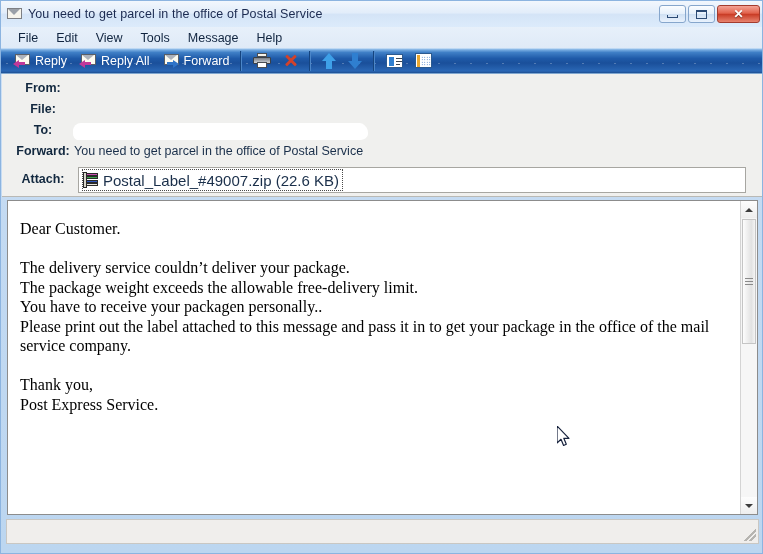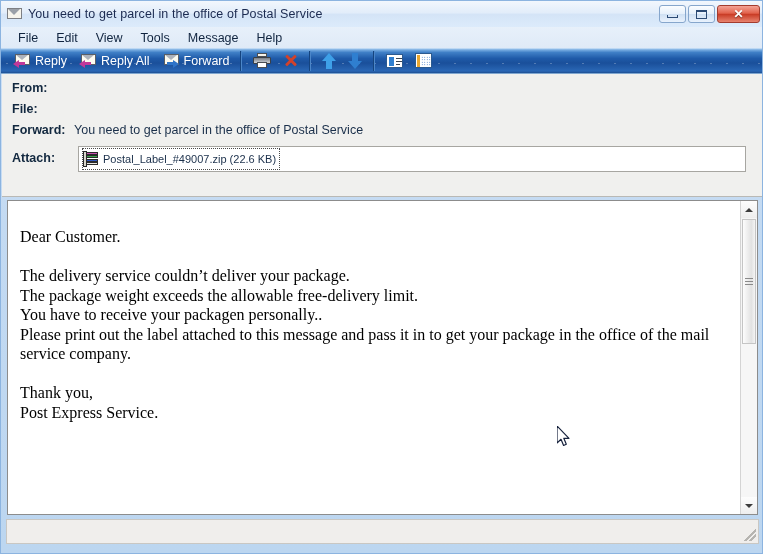--- a/index.html
+++ b/index.html
@@ -287,21 +287,21 @@
   }
   .hrow {
     display: flex;
     align-items: flex-start;
     min-height: 20px;
     margin-bottom: 1px;
   }
   .hlabel {
     width: 72px;
     flex: 0 0 72px;
-    text-align: left;
+    text-align: center;
     padding-left: 10px;
     box-sizing: border-box;
     font-size: 12.5px;
     font-weight: bold;
     color: #12283f;
   }
   .hvalue {
     font-size: 12.5px;
     color: #1a2f4a;
     white-space: nowrap;
@@ -345,41 +345,41 @@
   }
   .ico-zip .s1 { top: 1px;  background: #c94fb0; }
   .ico-zip .s2 { top: 4.5px; background: #3aa84a; }
   .ico-zip .s3 { top: 8px;  background: #2f57c0; }
   .ico-zip .s4 { top: 11.5px; background: #e7e5db; }
   .ico-zip .tab {
     position: absolute; left: 0; top: 0; width: 4px; height: 16px;
     background: #d7d5cb; border: 1px solid #2a2a2a; box-sizing: border-box;
   }
   #attach-name {
-    font-size: 11px;
+    font-size: 15px;
     color: #1a2f4a;
     white-space: nowrap;
     padding: 0 2px;
   }
 
   
   #bodypane {
     position: absolute;
     left: 6px;
     top: 199px;
     width: 751px;
     height: 315px;
     background: #ffffff;
     border: 1px solid #8c8c8c;
     box-sizing: border-box;
     overflow: hidden;
   }
   #bodytext {
     position: absolute;
-    left: 0; top: 12px;
+    left: 0; top: 4px;
     width: 718px;
     height: 313px;
     padding: 14px 8px 0 12px;
     box-sizing: border-box;
     font-family: "Liberation Serif", "DejaVu Serif", serif;
     font-size: 16px;
     line-height: 19.5px;
     color: #000000;
     white-space: pre-wrap;
     overflow: hidden;
@@ -578,20 +578,24 @@
   <div id="headers">
 
     <div class="hrow">
       <span class="hlabel">From:</span>
     </div>
 
     <div class="hrow">
       <span class="hlabel">File:</span>
     </div>
 
+    <div class="hrow">
+      <span class="hlabel">To:</span>
+      <span id="to-redaction"></span>
+    </div>
 
     <div class="hrow">
       <span class="hlabel">Forward:</span>
       <span class="hvalue">You need to get parcel in the office of Postal Service</span>
     </div>
 
     <div class="hrow" style="margin-top:3px;">
       <span class="hlabel" style="padding-top:5px;">Attach:</span>
       <div id="attach-box">
         <div id="attach-chip">

